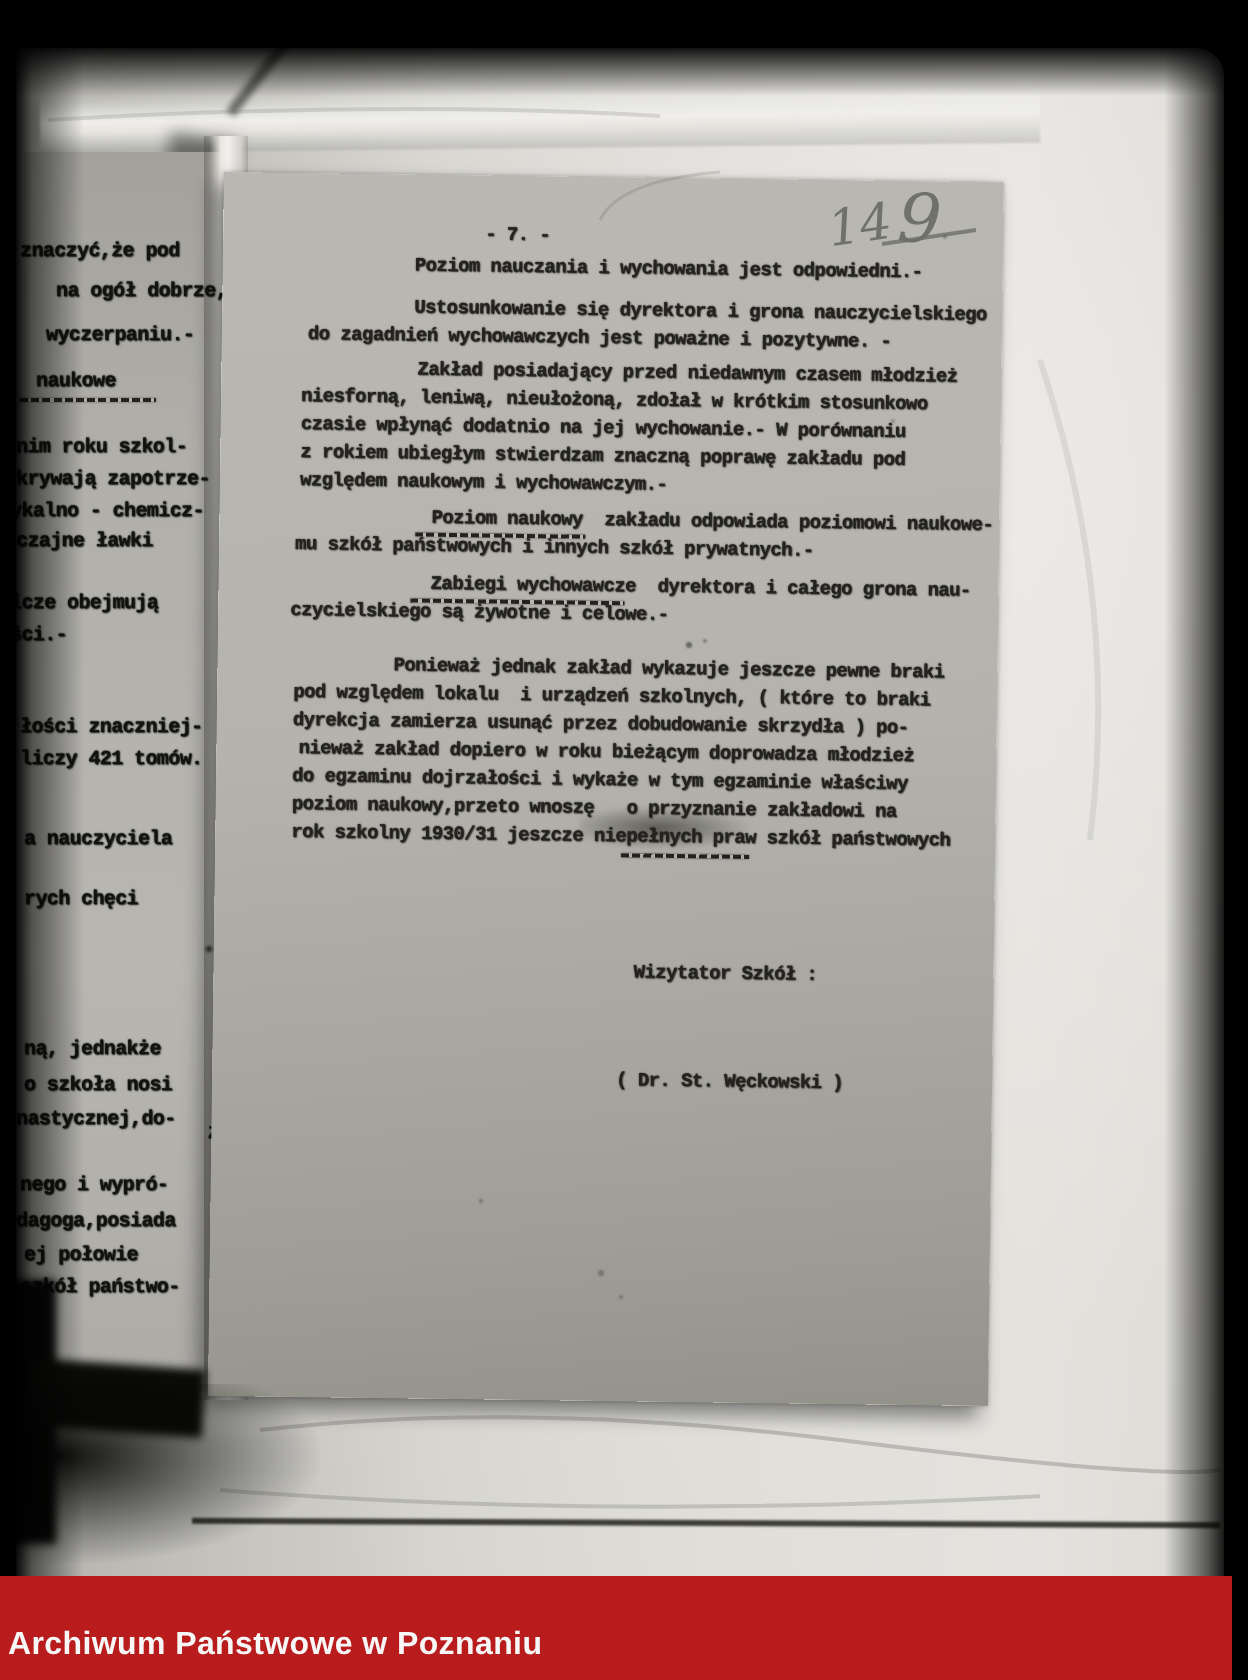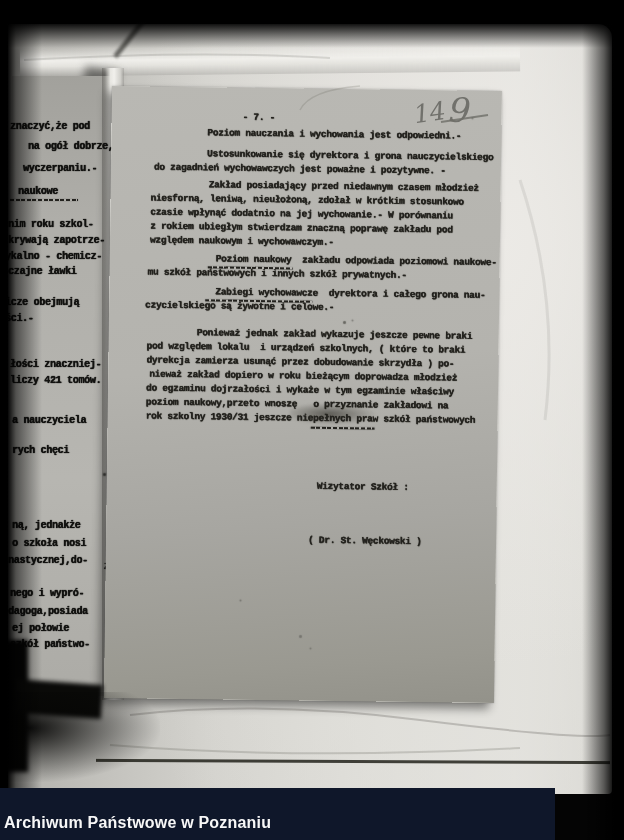--- a/index.html
+++ b/index.html
@@ -50,21 +50,21 @@
   .blob-c{left:0;top:692px;width:160px;height:90px;
     background:radial-gradient(ellipse at 18% 40%,rgba(5,5,4,.95),rgba(5,5,4,0) 72%);}
 
   
   .vig-top{left:0;top:0;width:624px;height:48px;
     background:linear-gradient(180deg,#000 0,#000 22px,rgba(0,0,0,0) 48px);}
   .vig-left{left:0;top:0;width:42px;height:840px;
     background:linear-gradient(90deg,#000 7px,rgba(0,0,0,.55) 16px,rgba(0,0,0,0) 42px);}
   .vig-right{left:582px;top:0;width:42px;height:840px;
     background:linear-gradient(270deg,#000 9px,rgba(0,0,0,.6) 20px,rgba(0,0,0,0) 42px);}
-  .caption-bar{left:0;top:788px;width:555px;height:52px;background:#0f172a;}
+  .caption-bar{left:0;top:788px;width:616px;height:52px;background:#b91c1c;}
   .caption{left:4px;top:26px;font-size:16px;font-weight:bold;color:#f7f7f7;letter-spacing:.2px;position:absolute;}
 
   .specks{left:0;top:0;width:1px;height:1px;background:transparent;border-radius:50%;
     box-shadow:344px 322px 1px 1px rgba(40,40,35,.55),352px 320px 1px .5px rgba(40,40,35,.4),
       240px 600px 1px .5px rgba(50,50,45,.4),300px 636px 1px 1px rgba(50,50,45,.35),
       310px 648px 1px .5px rgba(50,50,45,.35),446px 210px 1px .5px rgba(50,50,45,.3),
       104px 474px 1.5px 1px rgba(20,20,18,.8),472px 118px 1px .5px rgba(60,60,55,.4);}
   svg.overlay{left:0;top:0;}
 </style>
 </head>

